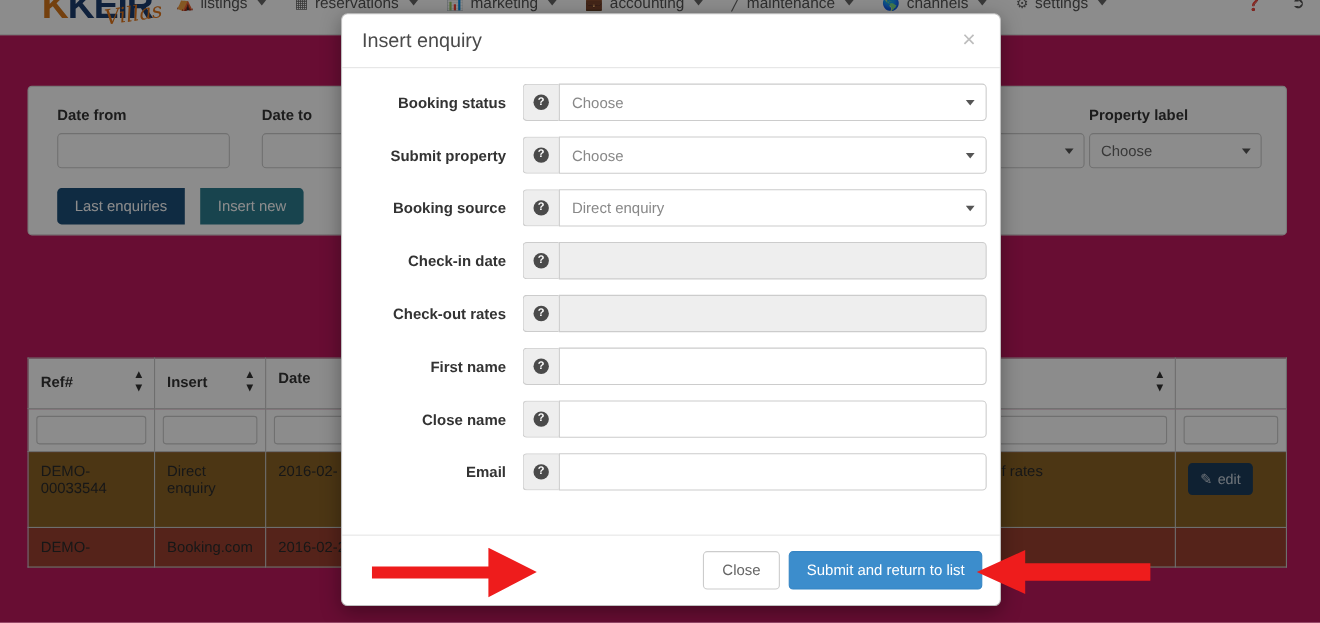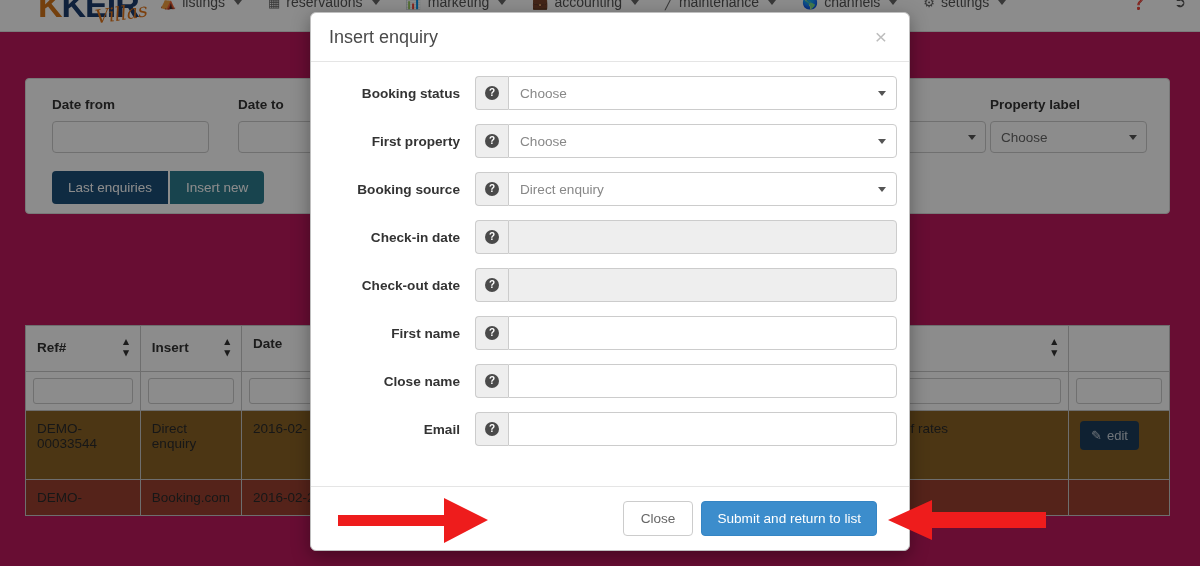--- a/index.html
+++ b/index.html
@@ -77,21 +77,21 @@
     border-top: 5px solid #555;
   }
   .btn-show {
     position: absolute; left: 26px; top: 92px;
     background: #1d4f78; color: #ffffff;
     border: none; border-radius: 4px 0 0 4px;
     padding: 9px 16px; font-size: 13.5px;
     font-family: "Liberation Sans", sans-serif;
   }
   .btn-insert {
-    position: absolute; left: 144px; top: 92px;
+    position: absolute; left: 156px; top: 92px;
     background: #2d7d8f; color: #ffffff;
     border: none; border-radius: 0 4px 4px 0;
     padding: 9px 16px; font-size: 13.5px;
     font-family: "Liberation Sans", sans-serif;
   }
 
   
   .tbl {
     position: absolute; left: 25px; top: 325px; right: 30px;
     border-collapse: collapse; width: 1145px;
@@ -172,21 +172,21 @@
     padding: 0 11px; font-size: 13.6px; color: #888888;
     position: relative;
   }
   .fld.disabled { background: #eeeeee; }
   .fld .ar {
     position: absolute; right: 10px; width: 0; height: 0;
     border-left: 4px solid transparent; border-right: 4px solid transparent;
     border-top: 5px solid #555;
   }
   .modal-foot {
-    border-top: 1px solid #e5e5e5; padding: 14px 32px;
+    border-top: 1px solid #e5e5e5; padding: 14px 16px;
     display: flex; justify-content: flex-end; gap: 8px;
   }
   .btn-close {
     background: #ffffff; border: 1px solid #cccccc; border-radius: 4px;
     padding: 9px 17px; font-size: 13.6px; color: #666;
     font-family: "Liberation Sans", sans-serif;
   }
   .btn-primary {
     background: #3c8dcc; border: 1px solid #3585c4; border-radius: 4px;
     padding: 9px 15px; font-size: 13.6px; color: #ffffff;
@@ -369,21 +369,21 @@
             <span class="qmark">?</span>
           </div>
         <div class="fld">
           <span>Choose</span>
           <span class="ar"></span>
         </div>
       </div>
     </div>
 
     <div class="frow">
-      <div class="flabel">First property</div>
+      <div class="flabel">Submit property</div>
       <div class="fctrl">
         <div class="addon">
             <span class="qmark">?</span>
           </div>
         <div class="fld">
           <span>Choose</span>
           <span class="ar"></span>
         </div>
       </div>
     </div>
@@ -407,21 +407,21 @@
         <div class="addon">
             <span class="qmark">?</span>
           </div>
         <div class="fld disabled">
           <span></span>
         </div>
       </div>
     </div>
 
     <div class="frow">
-      <div class="flabel">Check-out date</div>
+      <div class="flabel">Check-out rates</div>
       <div class="fctrl">
         <div class="addon">
             <span class="qmark">?</span>
           </div>
         <div class="fld disabled">
           <span></span>
         </div>
       </div>
     </div>
 

